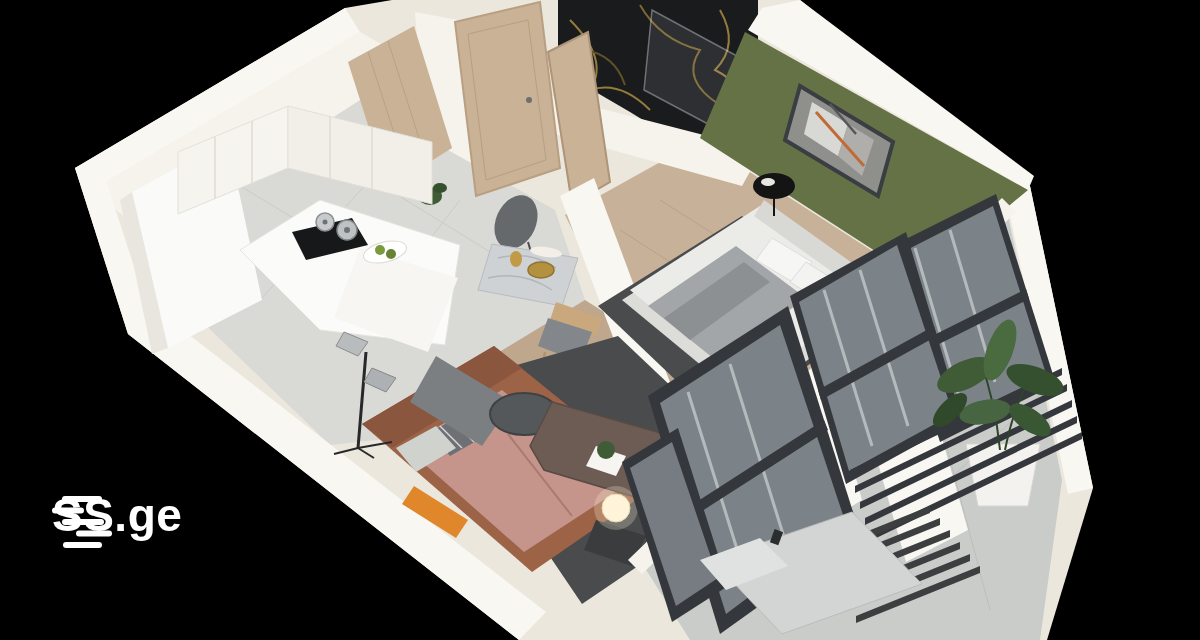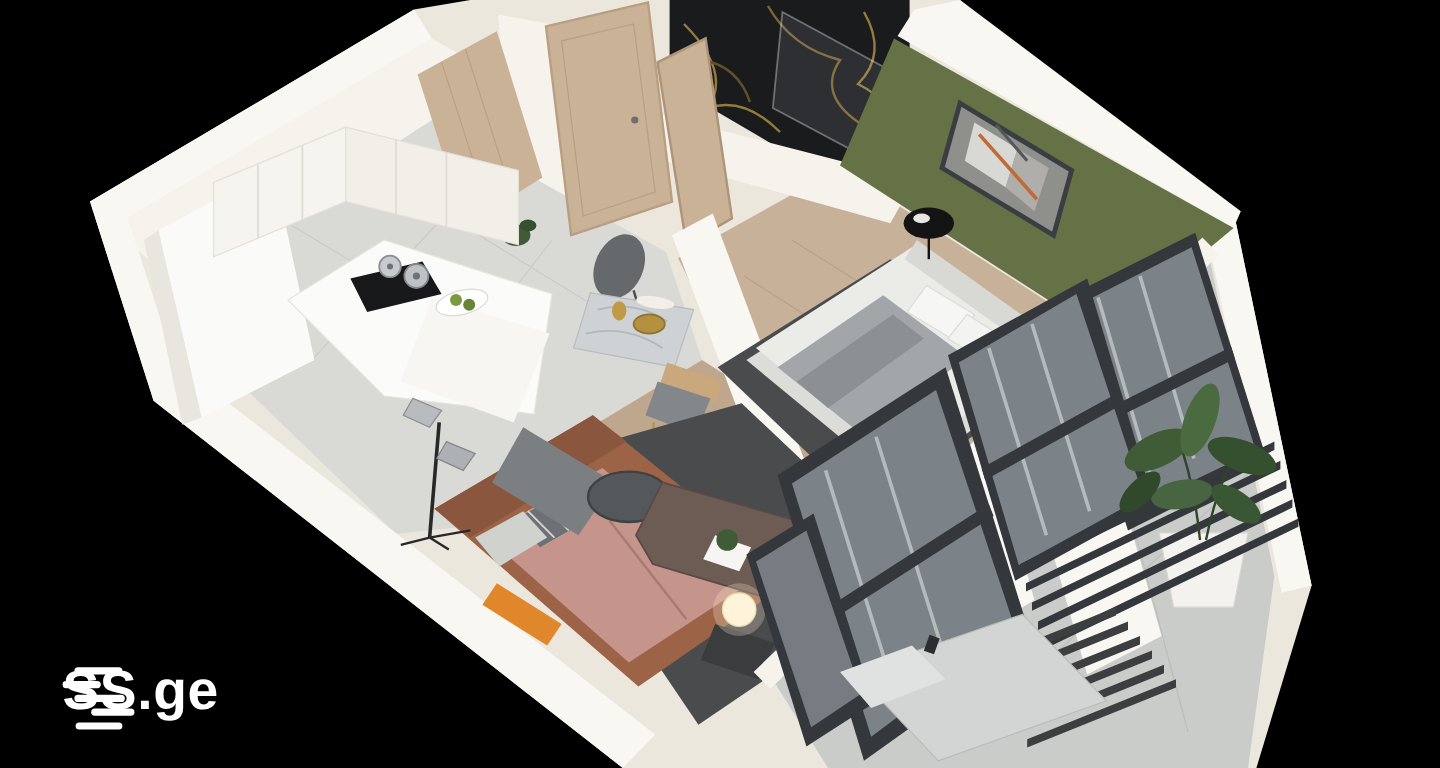--- a/index.html
+++ b/index.html
@@ -7,21 +7,21 @@
     --tile-floor:#d9d9d6; --wood-floor:#c8b199; --wood-floor-dark:#bfa78e; --balcony-floor:#caccca;
     --green-wall:#657246; --marble-black:#1a1b1d; --marble-gold:#aa8d42; --wood-door:#c9b295;
     --frame-dark:#34373c; --rug-dark:#494b4d; --sofa-leather:#9c6347; --sofa-cushion:#c5948a;
     --accent-orange:#e0872b; --bed-white:#ebebe8; --throw-gray:#a3a6a8; --plant-green:#3f5c37;
     --glass-tint:#b8c2c7; --lamp-glow:#fff3d9; --logo-white:#ffffff;
   }
   html,body{margin:0;padding:0;background:var(--background);}
   .stage{position:relative;width:1200px;height:640px;background:var(--background);overflow:hidden;
          font-family:"Liberation Sans", sans-serif;}
   .stage svg{position:absolute;left:0;top:0;}
-  .logo{position:absolute;left:52px;top:552px;display:flex;align-items:center;gap:24px;justify-content:center;}
+  .logo{position:absolute;left:52px;top:492px;display:flex;align-items:center;gap:24px;justify-content:center;}
   .logo-text{color:var(--logo-white);font-size:46px;font-weight:bold;letter-spacing:0.5px;line-height:1;}
 </style>
 </head>
 <body>
 
 <div class="stage">
 <svg width="1200" height="640" viewBox="0 0 1200 640">
 
   <g>
     <polygon points="75,168 345,8 392,0 800,0 1030,186 1093,488 1047,640 519,640 128,334" style="fill:var(--wall-cream)"></polygon>

